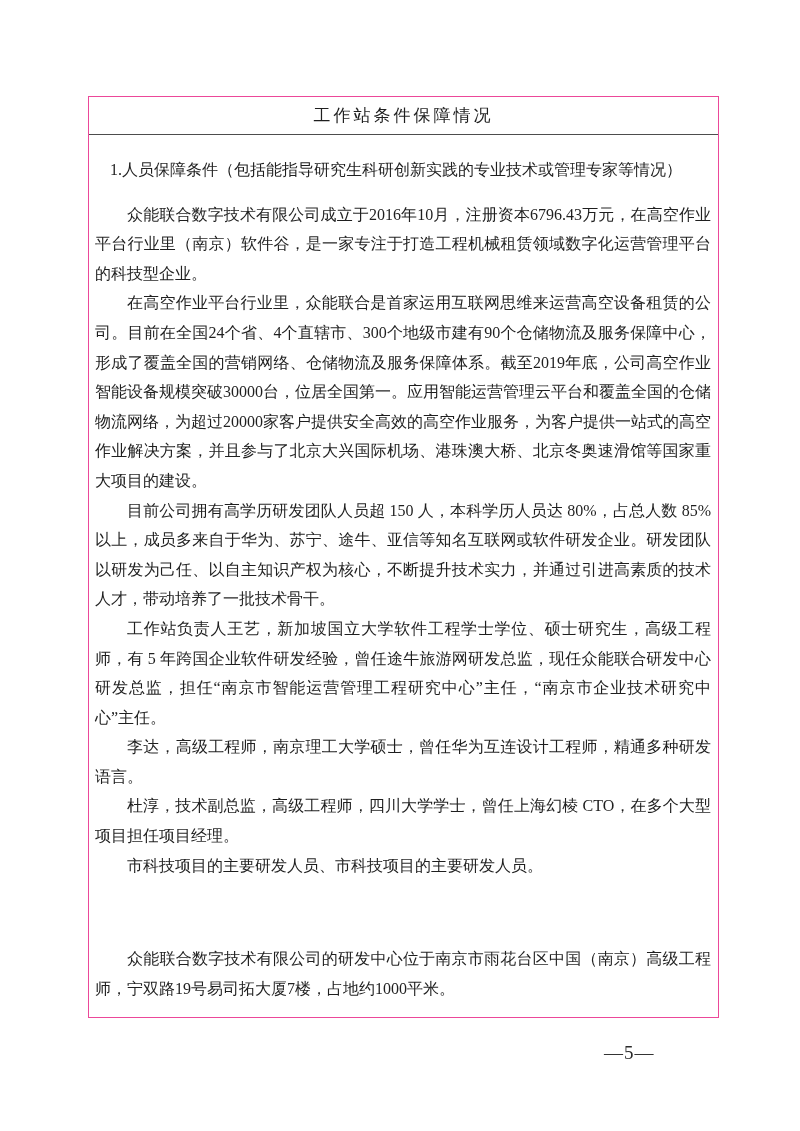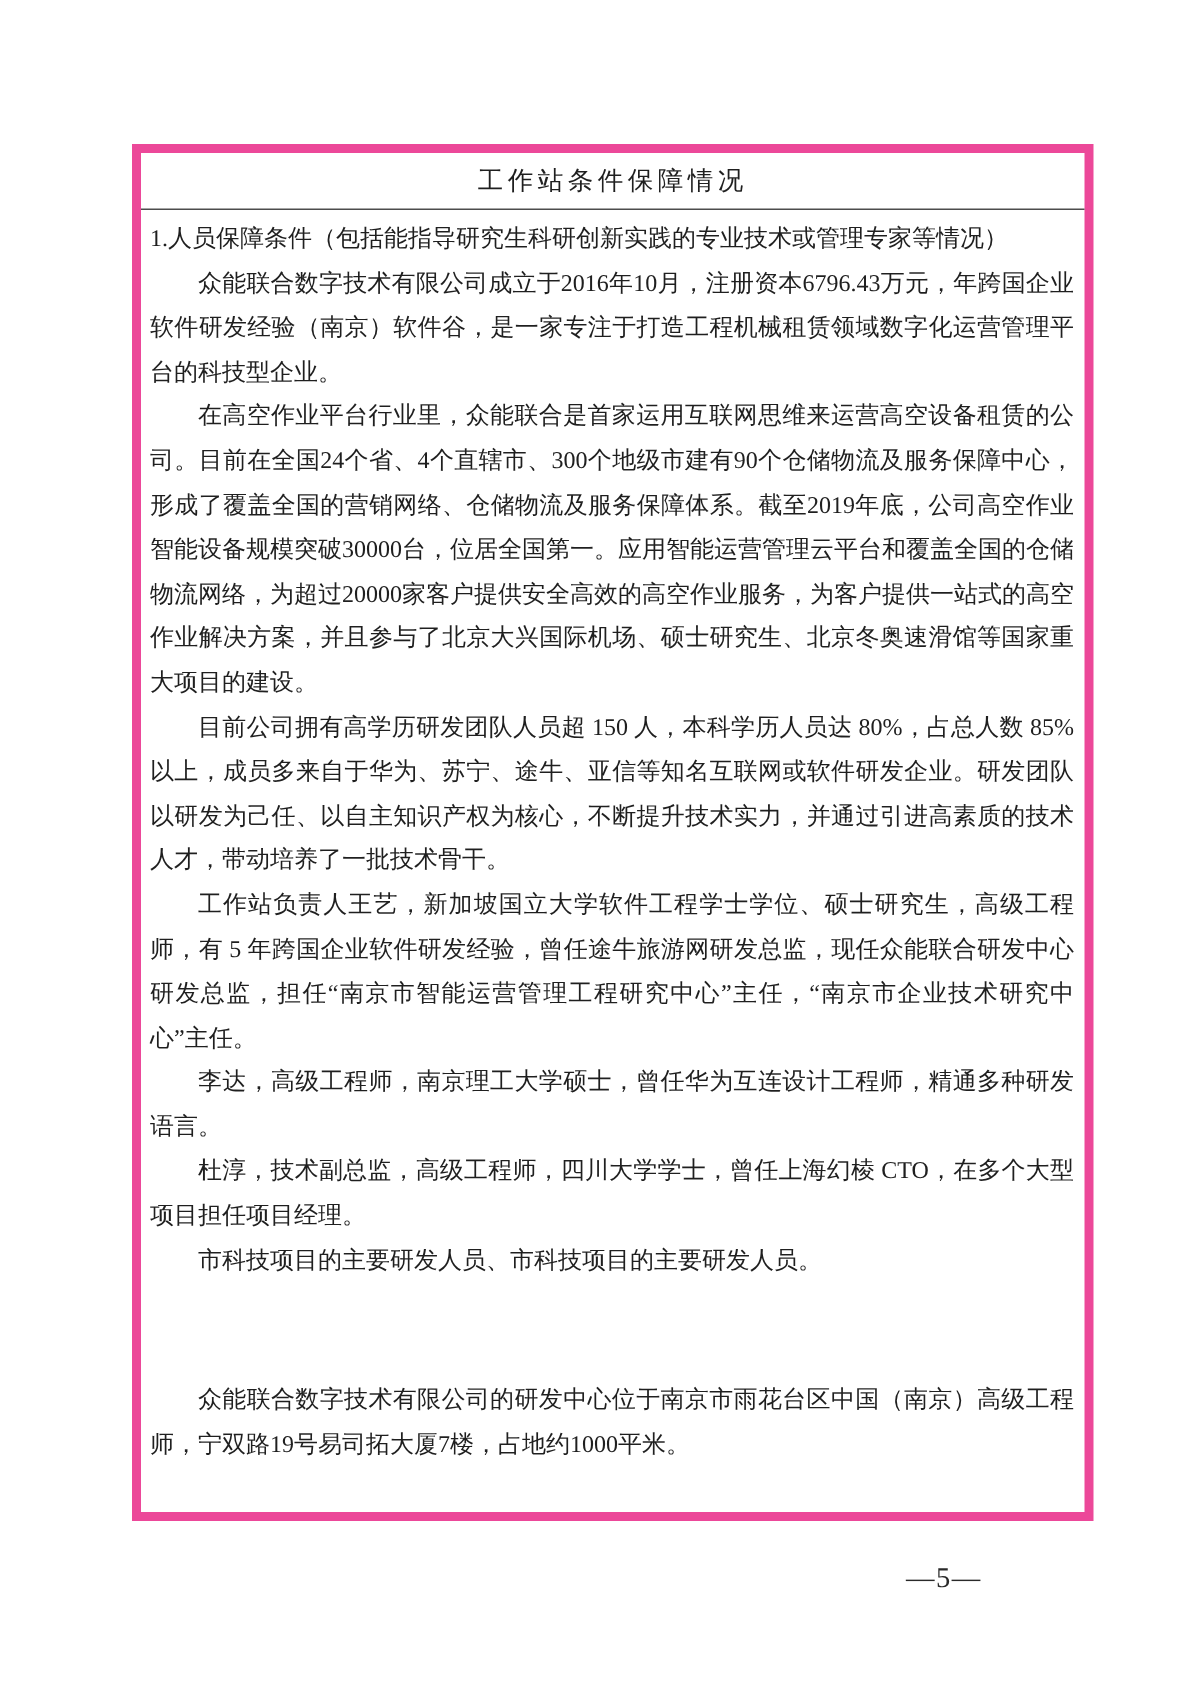--- a/index.html
+++ b/index.html
@@ -17,42 +17,42 @@
   }
   .doc-sheet {
     position: absolute;
     inset: 0;
   }
   .doc-table {
     position: absolute;
     left: 88px;
     top: 96px;
     width: 629px;
-    border: 6px solid #ec4899;
+    border: 1px solid #ec4899;
     background: #ffffff;
   }
   .title-row {
     height: 37px;
     border-bottom: 1px solid #4d4d4d;
     display: flex;
     align-items: center;
     justify-content: center;
     font-size: 17px;
     letter-spacing: 3px;
   }
   .body-cell {
     box-sizing: border-box;
     min-height: 868px;
     padding: 5px 7px 14px 6px;
     font-size: 16px;
     line-height: 29.6px;
     text-align: justify;
   }
   .sec-heading {
-    margin: 0;
+    margin: 15px;
     text-indent: 0;
   }
   .para {
     margin: 0;
     text-indent: 2em;
   }
   .section-gap {
     height: 64px;
   }
   .page-number {
@@ -72,22 +72,22 @@
   <div class="doc-table">
 
     <div class="title-row">
       <span>工作站条件保障情况</span>
     </div>
 
     <div class="body-cell">
 
       <p class="sec-heading">1.人员保障条件（包括能指导研究生科研创新实践的专业技术或管理专家等情况）</p>
 
-      <p class="para">众能联合数字技术有限公司成立于2016年10月，注册资本6796.43万元，年跨国企业软件研发经验（南京）软件谷，是一家专注于打造工程机械租赁领域数字化运营管理平台的科技型企业。</p>
-      <p class="para">在高空作业平台行业里，众能联合是首家运用互联网思维来运营高空设备租赁的公司。目前在全国24个省、4个直辖市、300个地级市建有90个仓储物流及服务保障中心，形成了覆盖全国的营销网络、仓储物流及服务保障体系。截至2019年底，公司高空作业智能设备规模突破30000台，位居全国第一。应用智能运营管理云平台和覆盖全国的仓储物流网络，为超过20000家客户提供安全高效的高空作业服务，为客户提供一站式的高空作业解决方案，并且参与了北京大兴国际机场、硕士研究生、北京冬奥速滑馆等国家重大项目的建设。</p>
+      <p class="para">众能联合数字技术有限公司成立于2016年10月，注册资本6796.43万元，在高空作业平台行业里（南京）软件谷，是一家专注于打造工程机械租赁领域数字化运营管理平台的科技型企业。</p>
+      <p class="para">在高空作业平台行业里，众能联合是首家运用互联网思维来运营高空设备租赁的公司。目前在全国24个省、4个直辖市、300个地级市建有90个仓储物流及服务保障中心，形成了覆盖全国的营销网络、仓储物流及服务保障体系。截至2019年底，公司高空作业智能设备规模突破30000台，位居全国第一。应用智能运营管理云平台和覆盖全国的仓储物流网络，为超过20000家客户提供安全高效的高空作业服务，为客户提供一站式的高空作业解决方案，并且参与了北京大兴国际机场、港珠澳大桥、北京冬奥速滑馆等国家重大项目的建设。</p>
       <p class="para">目前公司拥有高学历研发团队人员超 150 人，本科学历人员达 80%，占总人数 85%以上，成员多来自于华为、苏宁、途牛、亚信等知名互联网或软件研发企业。研发团队以研发为己任、以自主知识产权为核心，不断提升技术实力，并通过引进高素质的技术人才，带动培养了一批技术骨干。</p>
       <p class="para">工作站负责人王艺，新加坡国立大学软件工程学士学位、硕士研究生，高级工程师，有 5 年跨国企业软件研发经验，曾任途牛旅游网研发总监，现任众能联合研发中心研发总监，担任“南京市智能运营管理工程研究中心”主任，“南京市企业技术研究中心”主任。</p>
       <p class="para">李达，高级工程师，南京理工大学硕士，曾任华为互连设计工程师，精通多种研发语言。</p>
       <p class="para">杜淳，技术副总监，高级工程师，四川大学学士，曾任上海幻棱 CTO，在多个大型项目担任项目经理。</p>
       <p class="para">市科技项目的主要研发人员、市科技项目的主要研发人员。</p>
 
       <div class="section-gap"></div>
 
 
       <p class="para">众能联合数字技术有限公司的研发中心位于南京市雨花台区中国（南京）高级工程师，宁双路19号易司拓大厦7楼，占地约1000平米。</p>

